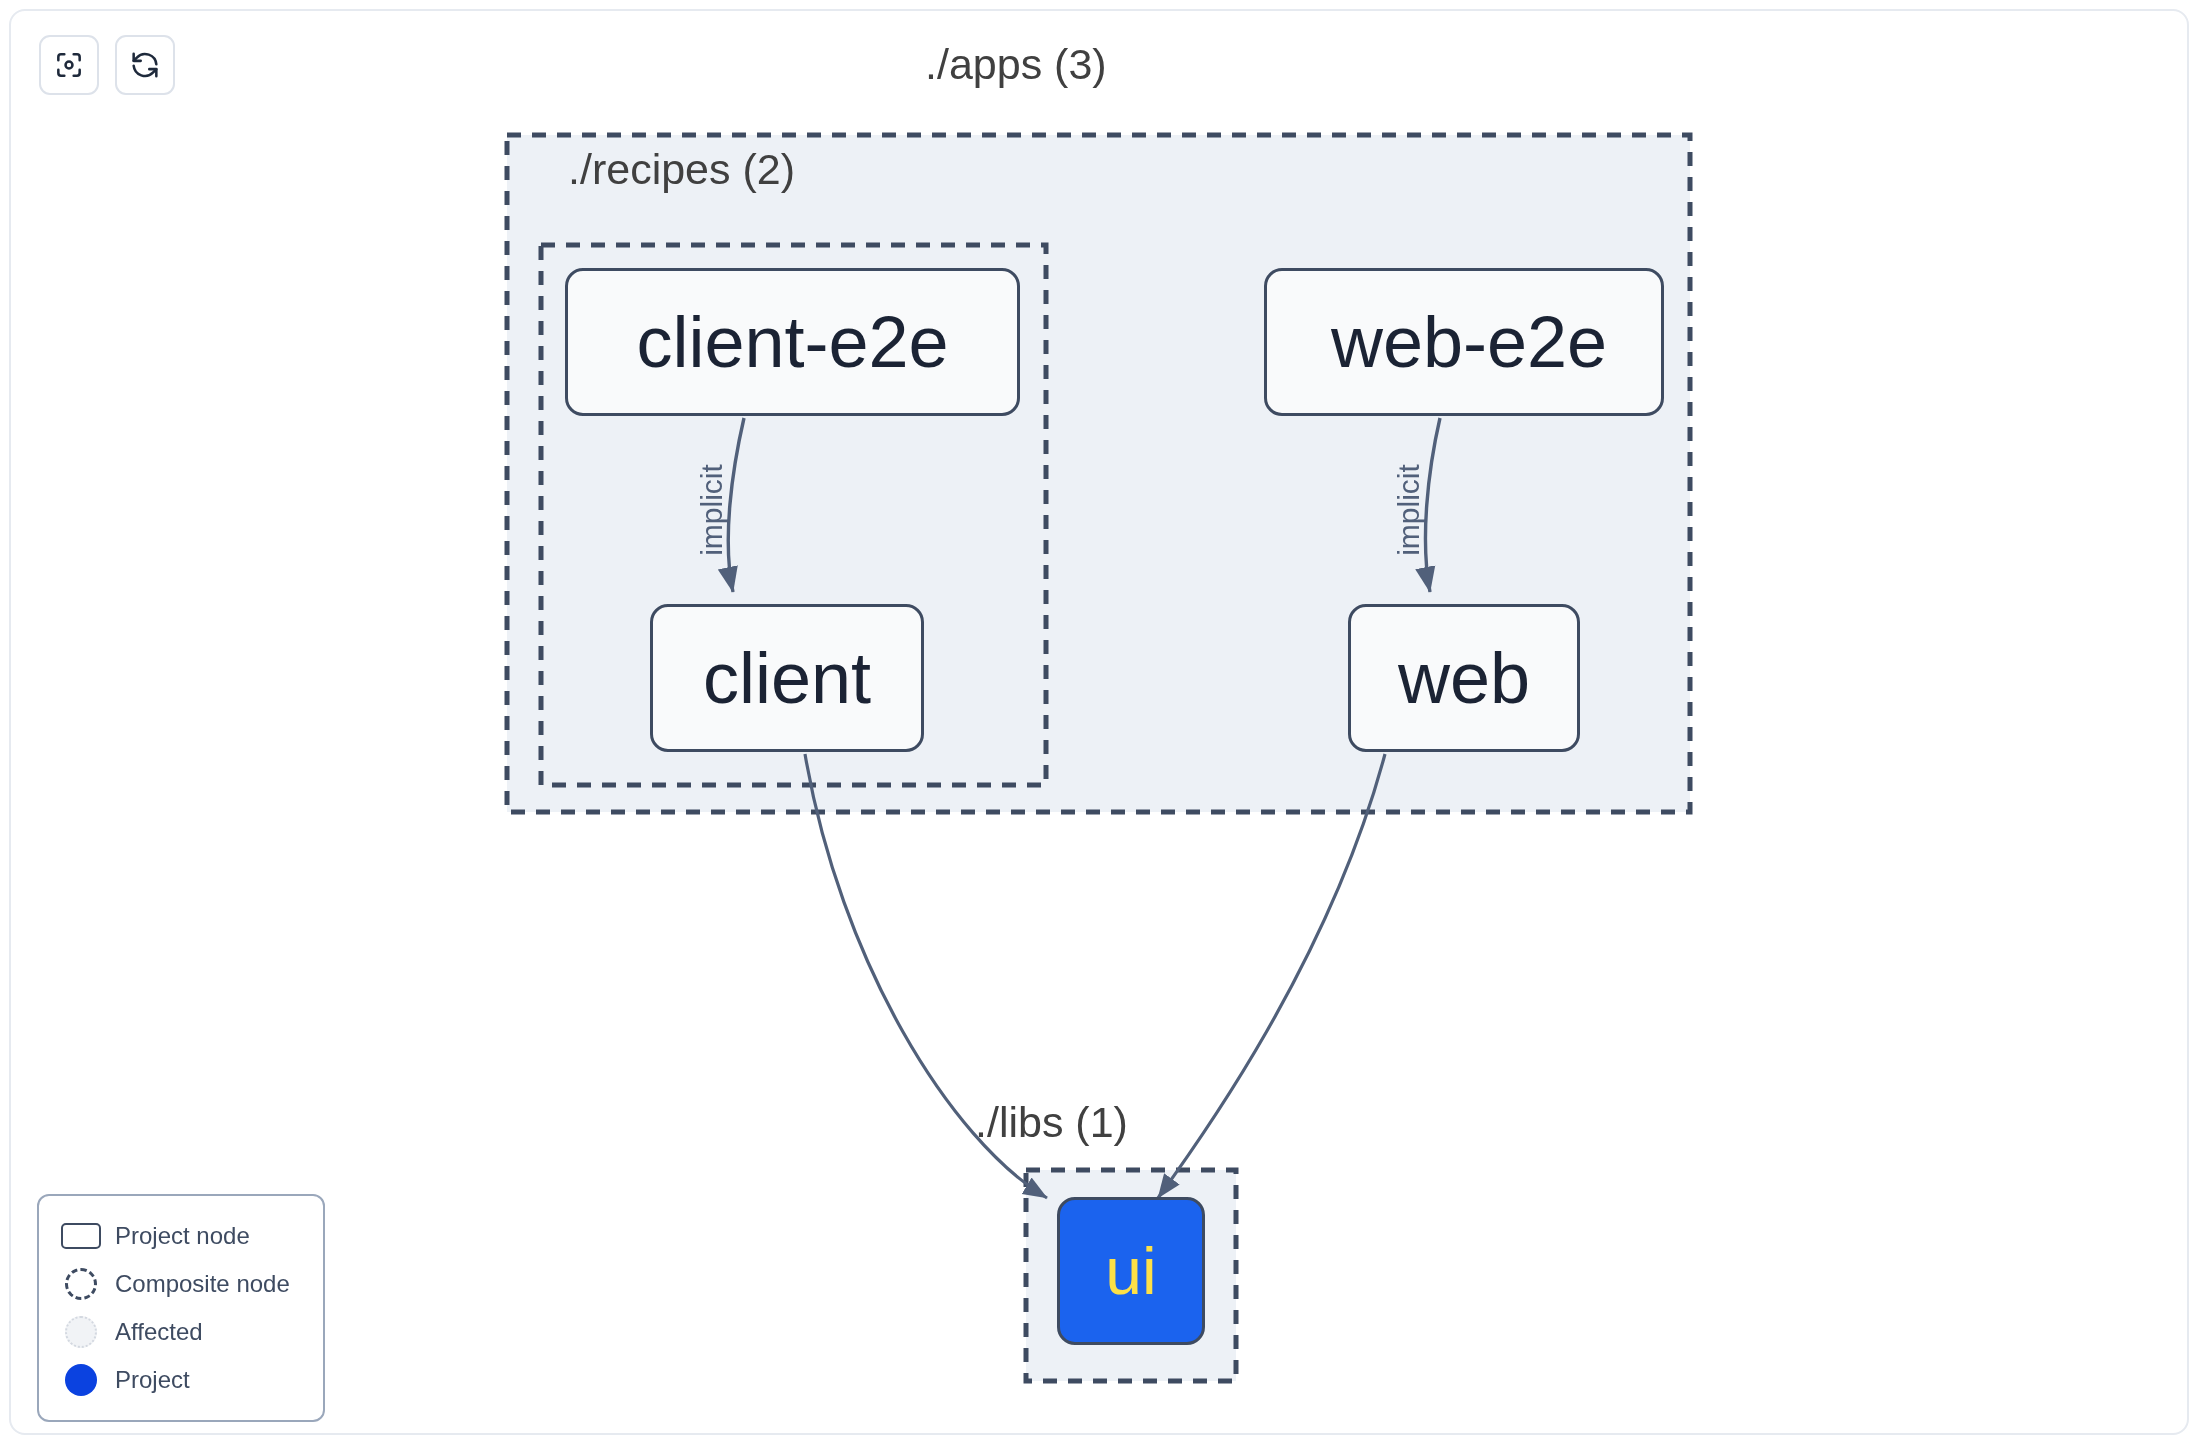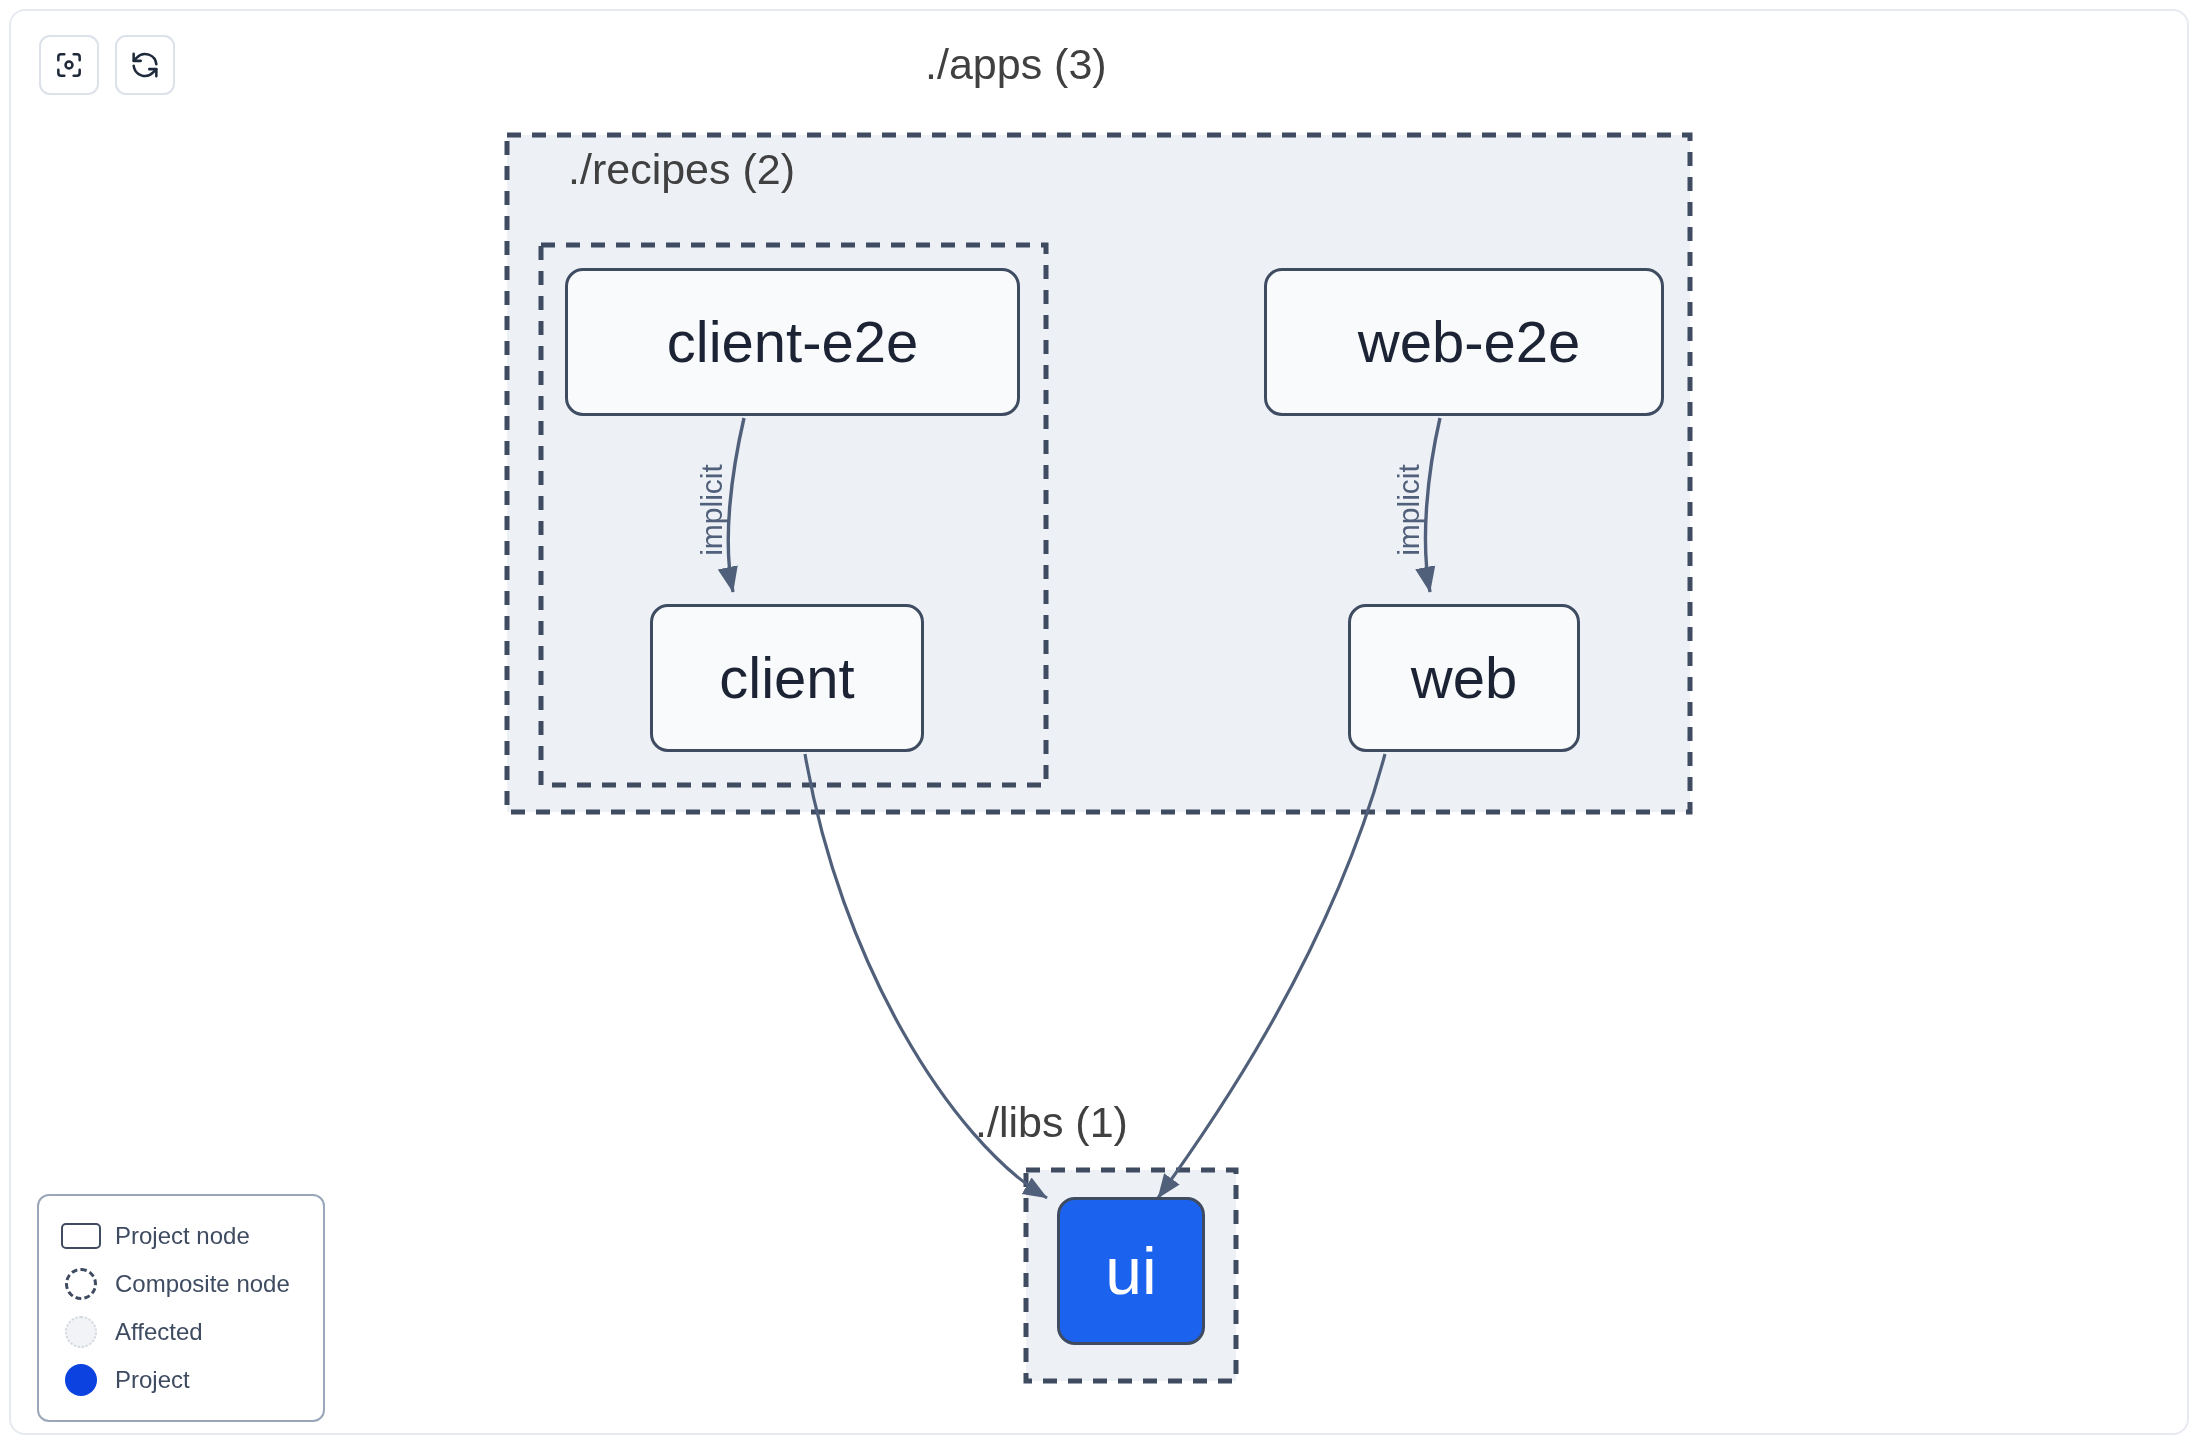--- a/index.html
+++ b/index.html
@@ -91,24 +91,24 @@
     z-index: 30;
     font-family: "Liberation Sans", sans-serif;
   }
   .node.plain {
     background: #f9fafb;
     border: 3px solid #3e4b61;
     color: #1b2334;
   }
   .node.touched {
     border: 3px solid #3e4b61;
-    color: #ffffff;
+    color: #fde047;
   }
   .node-label {
-    font-size: 58px;
+    font-size: 72px;
     line-height: 1;
     font-weight: 400;
     white-space: nowrap;
   }
   #node-client-e2e { left: 565px; top: 268px; width: 455px; height: 148px; }
   #node-web-e2e    { left: 1264px; top: 268px; width: 400px; height: 148px; padding-left: 10px; }
   #node-client     { left: 650px; top: 604px; width: 274px; height: 148px; }
   #node-web        { left: 1348px; top: 604px; width: 232px; height: 148px; }
   #node-ui         { left: 1057px; top: 1197px; width: 148px; height: 148px; }
   #node-ui .node-label { font-size: 66px; }

